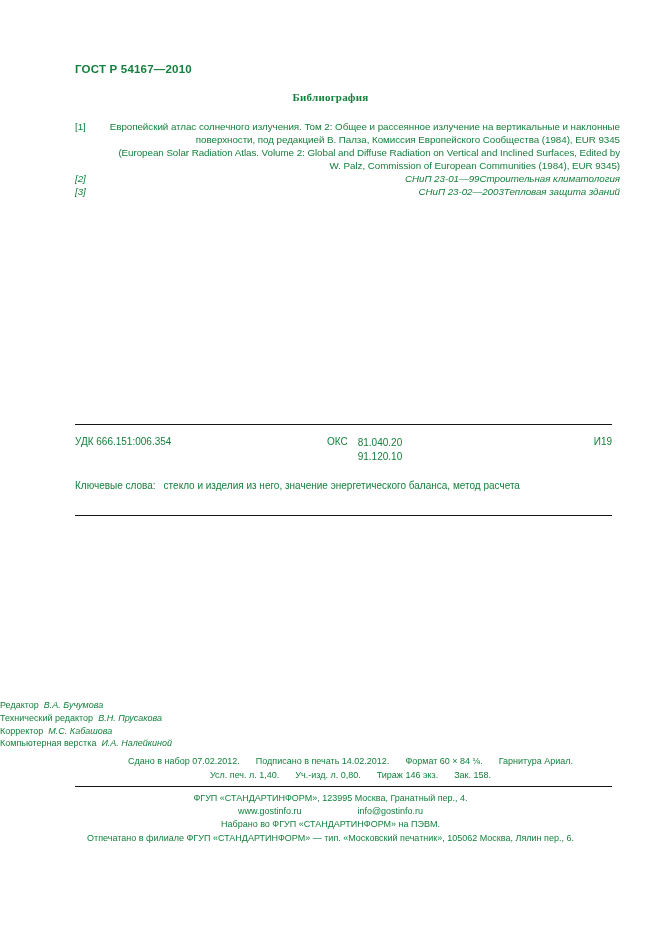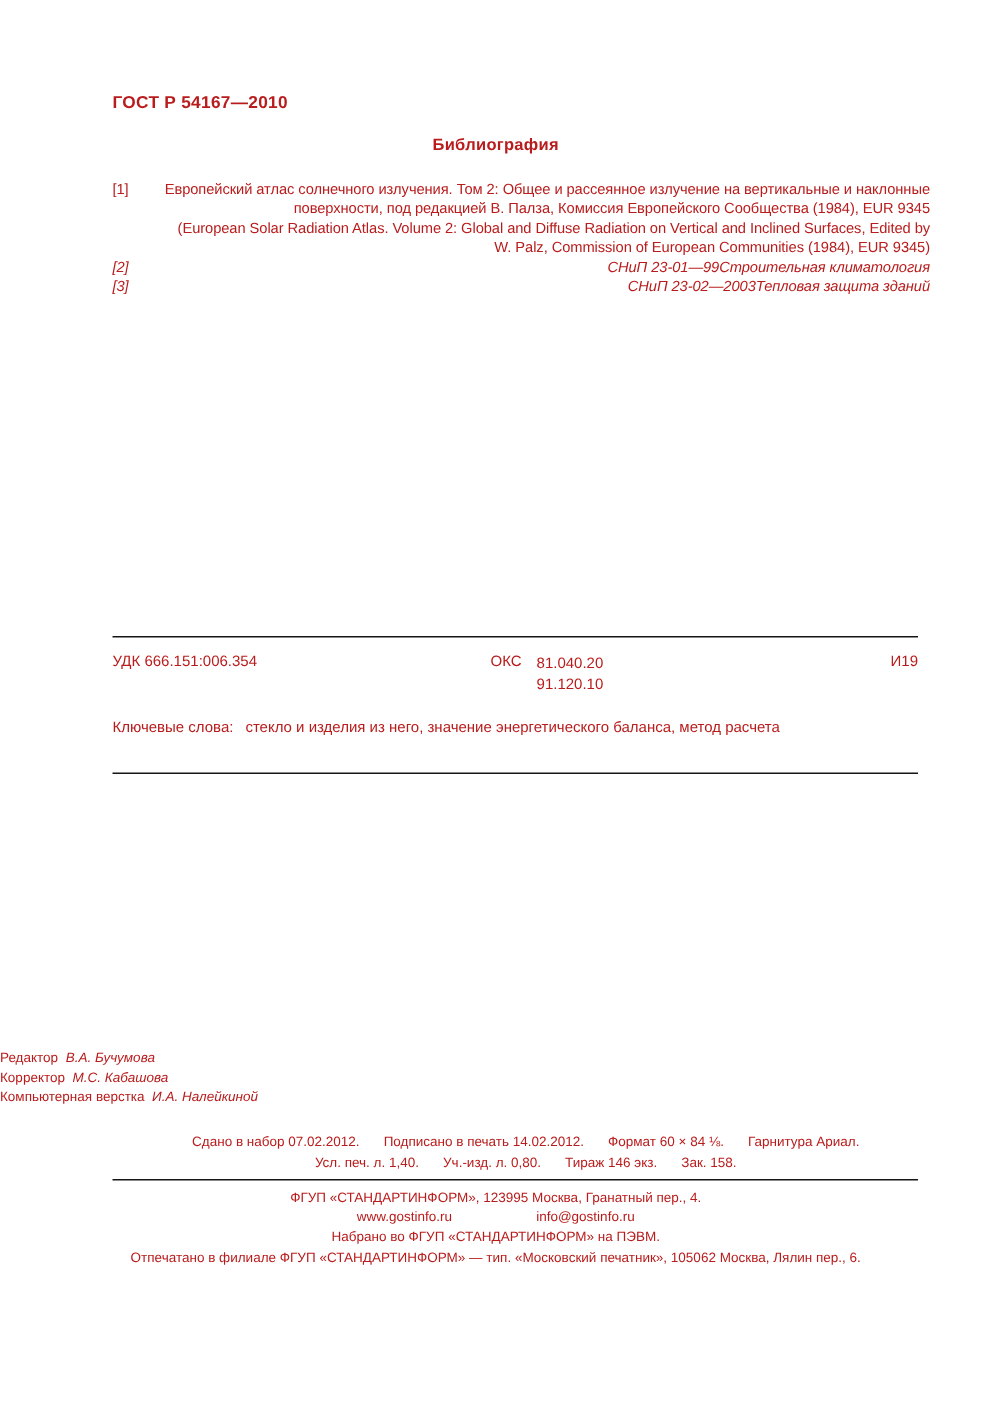--- a/index.html
+++ b/index.html
@@ -1,30 +1,30 @@
 <!DOCTYPE html>
 <html><head>
 <meta charset="utf-8">
 <style>
   html,body{margin:0;padding:0;background:#fff;}
   .page{
     position:relative;
     width:661px;height:936px;
     background:#fff;
     font-family:"Liberation Sans", sans-serif;
-    color:#b91c1c;
+    color:#15803d;
     overflow:hidden;
   }
   .doc-number{
     position:absolute;left:75px;top:63px;
     font-size:11.5px;font-weight:bold;letter-spacing:.2px;
   }
   .section-title{
     position:absolute;left:0;top:91px;width:661px;
-    text-align:center;font-size:11px;font-weight:bold;letter-spacing:.2px;
+    text-align:center;font-size:11px;font-weight:bold;letter-spacing:.2px;font-family:Liberation Serif, serif;
   }
   .biblio{
     position:absolute;left:75px;top:120px;width:545px;
     font-size:9.8px;line-height:13px;letter-spacing:-.05px;
   }
   .biblio-item{display:flex;}
   .biblio-ref{flex:0 0 22px;white-space:nowrap;}
   .biblio-lines{flex:1;}
   .biblio-line{white-space:nowrap;text-align:right;}
   .biblio-snips{font-style:italic;}
@@ -108,20 +108,21 @@
   </div>
 
   <div class="keywords">
     <span class="keywords-label">Ключевые слова:</span><span>стекло и изделия из него, значение энергетического баланса, метод расчета</span>
   </div>
 
   <div class="rule rule-2"></div>
 
   <div class="staff">
     <div><span>Редактор</span><span class="staff-name">В.А. Бучумова</span></div>
+    <div><span>Технический редактор</span><span class="staff-name">В.Н. Прусакова</span></div>
     <div><span>Корректор</span><span class="staff-name">М.С. Кабашова</span></div>
     <div><span>Компьютерная верстка</span><span class="staff-name">И.А. Налейкиной</span></div>
   </div>
 
   <div class="imprint">
     <div>
       <span class="seg">Сдано в набор 07.02.2012.</span><span class="seg">Подписано в печать 14.02.2012.</span><span class="seg">Формат 60 × 84 ⅛.</span><span class="seg">Гарнитура Ариал.</span>
     </div>
     <div>
       <span class="seg">Усл. печ. л. 1,40.</span><span class="seg">Уч.-изд. л. 0,80.</span><span class="seg">Тираж 146 экз.</span><span class="seg">Зак. 158.</span>

